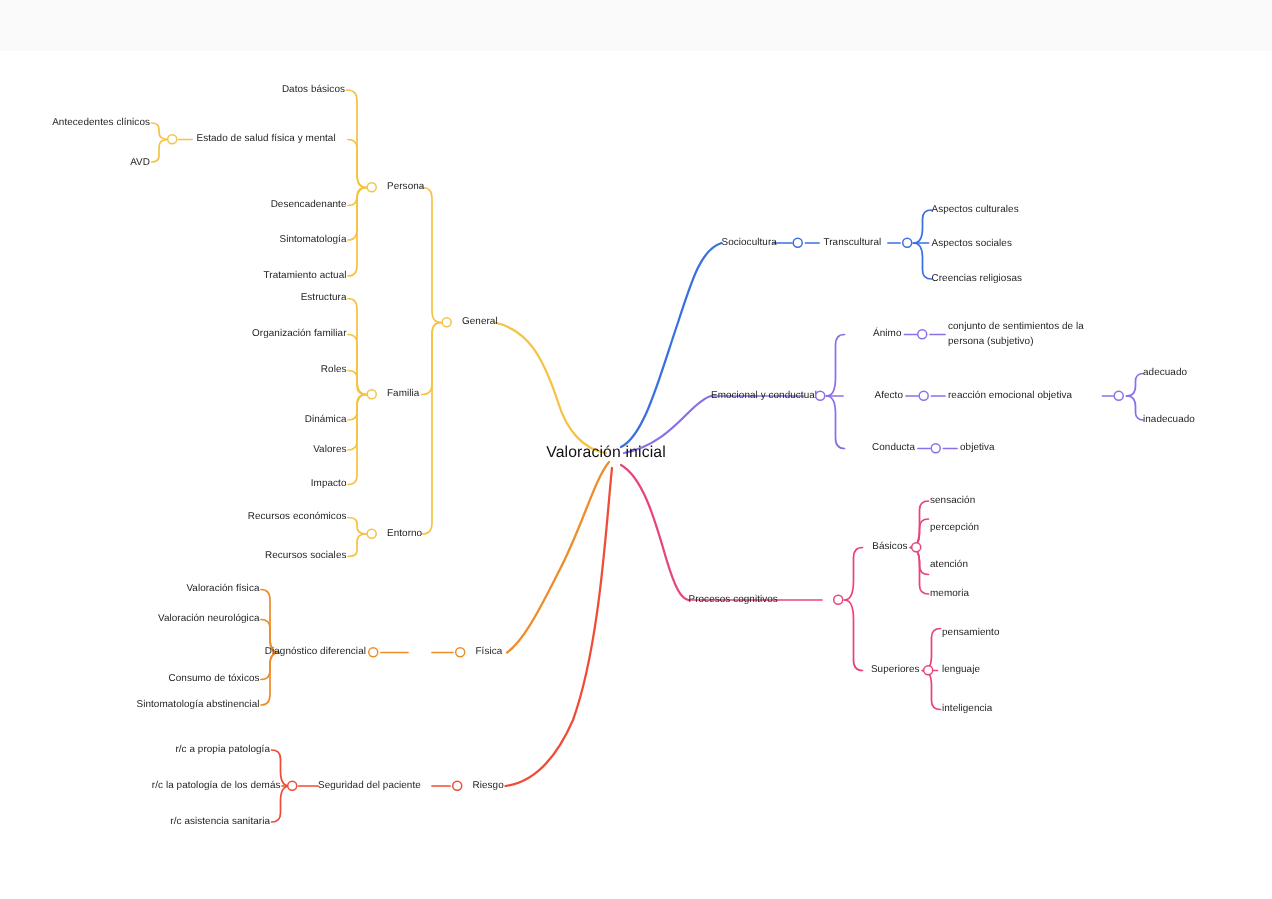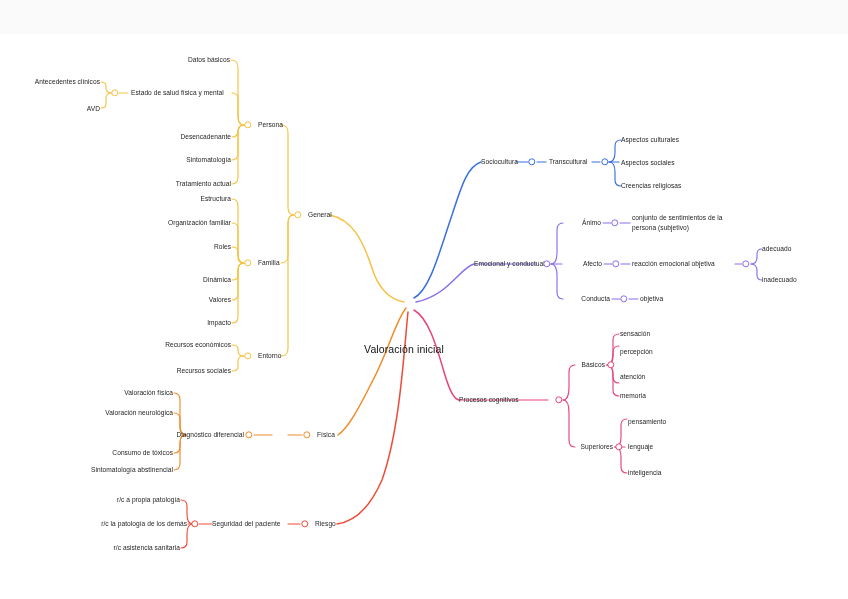--- a/index.html
+++ b/index.html
@@ -134,21 +134,21 @@
       <path d="M 607 365 C 611 365 613 361 613 356 L 613 352 C 613 348 615 346 619 346" stroke="#e8447c"></path>
       <path d="M 607 365 C 611 365 613 369 613 374 L 613 377 C 613 381 615 383 619 383" stroke="#e8447c"></path>
       <path d="M 607 365 C 611 365 613 369 613 376 L 613 390 C 613 394 615 396 619 396" stroke="#e8447c"></path>
 
       <path d="M 615 447 C 619 447 621 443 621 437 L 621 425 C 621 421 623 419 627 419" stroke="#e8447c"></path>
       <path d="M 615 447 L 625 447" stroke="#e8447c"></path>
       <path d="M 615 447 C 619 447 621 451 621 457 L 621 467 C 621 471 623 473 627 473" stroke="#e8447c"></path>
     </g>
   </svg>
 
-  <div class="node root" style="left:404px;top:302px;margin-top:48px;">Valoración inicial</div>
+  <div class="node root" style="left:404px;top:302px;">Valoración inicial</div>
 
   <div class="bullet" style="left:298px;top:215px;border-color:#f5c343;"></div>
   <div class="node l" style="left:308px;top:215px;">General</div>
 
   <div class="bullet" style="left:248px;top:125px;border-color:#f5c343;"></div>
   <div class="node l" style="left:258px;top:125px;">Persona</div>
 
   <div class="node r" style="left:230px;top:60px;">Datos básicos</div>
   <div class="node l" style="left:131px;top:93px;">Estado de salud física y mental</div>
   <div class="bullet" style="left:115px;top:93px;border-color:#f5c343;"></div>

